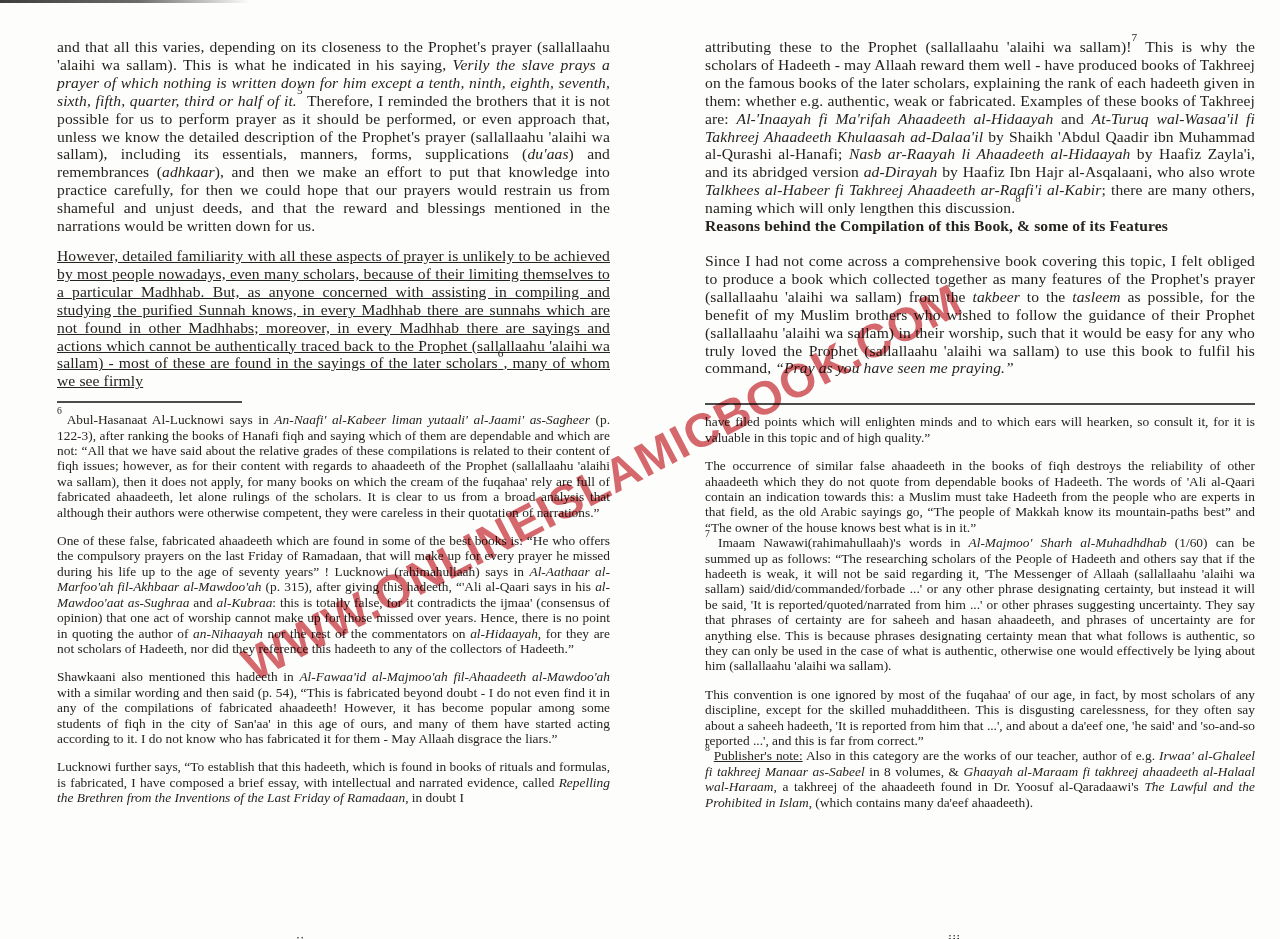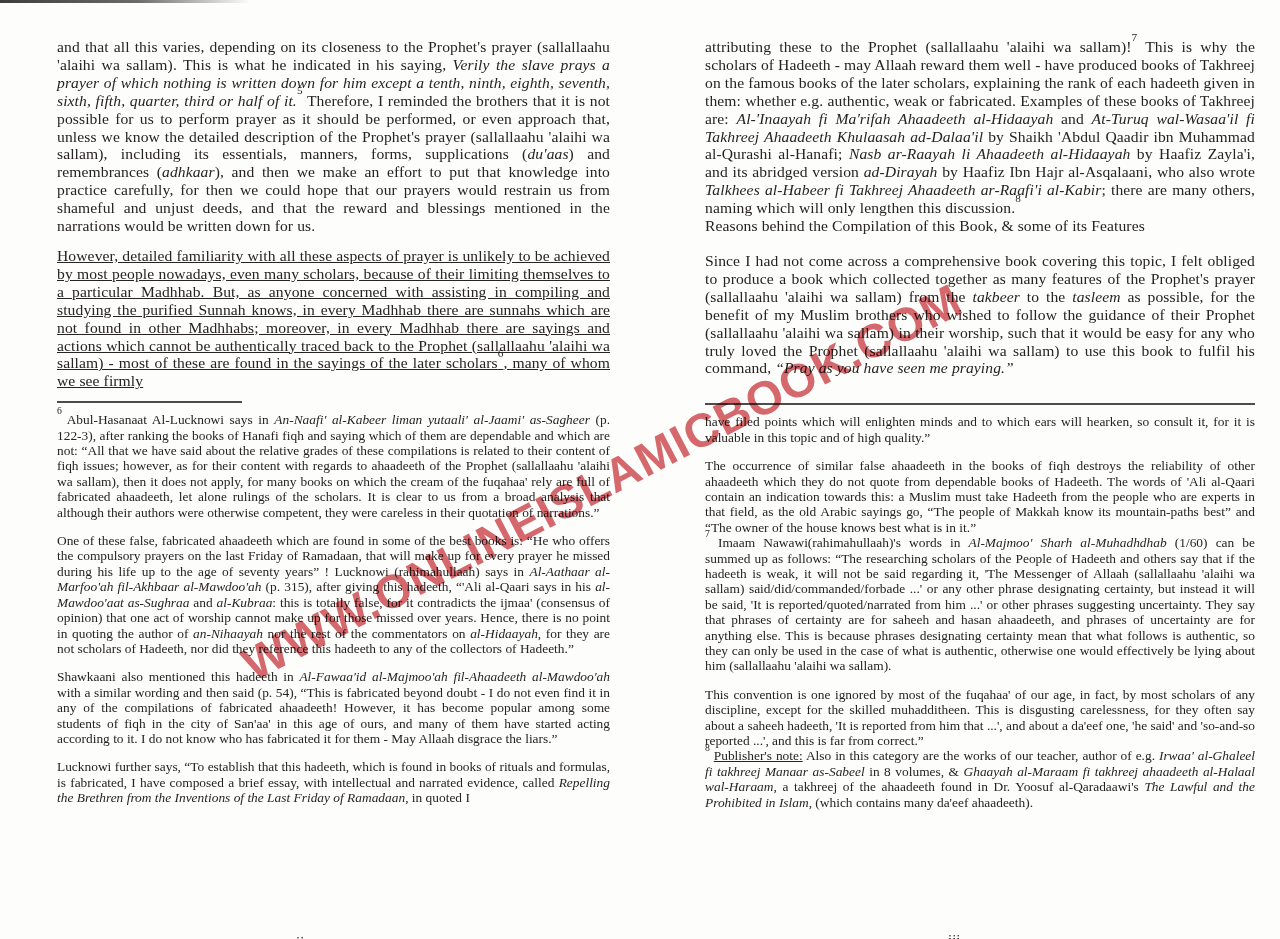--- a/index.html
+++ b/index.html
@@ -18,21 +18,21 @@
   .page-left  { left:57px;  width:553px; }
   .page-right { left:679px; width:550px;margin-left:26px; }
 
   .body-text p {
     margin:0; font-size:15.6px; line-height:17.9px; text-align:justify;
     letter-spacing:0.1px;
   }
   .para-gap { margin-top:12px !important;text-decoration:underline; }
 
   .heading {
-    font-weight:normal; text-align:center; font-size:16.6px; line-height:20px;
+    font-weight:bold; text-align:center; font-size:16.6px; line-height:20px;
     margin:29px 2px 0 2px; letter-spacing:0.1px;
   }
   .mid-gap { margin-top:17px !important;font-family:Liberation Serif, serif; }
 
   .fn-rule { border:none; border-top:2px solid #4e4c49; height:0; }
   .fn-rule-left  { width:185px; margin:11px 0 9px 0; }
   .fn-rule-right { width:100%;  margin:26px 0 9px 0; }
 
   .footnotes p {
     margin:0; font-size:13.4px; line-height:15.4px; text-align:justify;
@@ -63,21 +63,21 @@
   <div class="page page-left">
     <div class="body-text">
       <p><span>and that all this varies, depending on its closeness to the Prophet's prayer (sallallaahu 'alaihi wa sallam).  This is what he indicated in his saying, </span><span style="font-style: italic;">Verily the slave prays a prayer of which nothing is written down for him except a tenth, ninth, eighth, seventh, sixth, fifth, quarter, third or half of it.</span><sup>5</sup><span> Therefore, I reminded the brothers that it is not possible for us to perform prayer as it should be performed, or even approach that, unless we know the detailed description of the Prophet's prayer (sallallaahu 'alaihi wa sallam), including its essentials, manners, forms, supplications (</span><span style="font-style: italic;">du'aas</span><span>) and remembrances (</span><span style="font-style: italic;">adhkaar</span><span>), and then we make an effort to put that knowledge into practice carefully, for then we could hope that our prayers would restrain us from shameful and unjust deeds, and that the reward and blessings mentioned in the narrations would be written down for us.</span></p>
       <p class="para-gap"><span>However, detailed familiarity with all these aspects of prayer is unlikely to be achieved by most people nowadays, even many scholars, because of their limiting themselves to a particular Madhhab. But, as anyone concerned with assisting in compiling and studying the purified Sunnah knows, in every Madhhab there are sunnahs which are not found in other Madhhabs; moreover, in every Madhhab there are sayings and actions which cannot be authentically traced back to the Prophet (sallallaahu 'alaihi wa sallam) - most of these are found in the sayings of the later scholars</span><sup>6</sup><span>, many of whom we see firmly</span></p>
     </div>
     <hr class="fn-rule fn-rule-left">
     <div class="footnotes">
       <p><sup>6</sup><span> Abul-Hasanaat Al-Lucknowi  says in </span><span style="font-style: italic;">An-Naafi' al-Kabeer liman yutaali' al-Jaami' as-Sagheer</span><span> (p. 122-3), after ranking the books of Hanafi  fiqh and saying which of them are dependable and which are not:  “All that we have said about the relative grades of these compilations is related to their content of fiqh issues;  however, as for their content with regards to ahaadeeth of the Prophet (sallallaahu 'alaihi wa sallam), then it does not apply, for many books on which the cream of the fuqahaa' rely are full of fabricated ahaadeeth, let alone rulings of the scholars.  It is clear to us from a broad analysis that although their authors were otherwise competent, they were careless in their quotation of narrations.”</span></p>
       <p class="gap"><span>One of these false, fabricated ahaadeeth which are found in some of the best books is: “He who offers the compulsory prayers on the last Friday of Ramadaan, that will make up for every prayer he missed during his life up to the age of seventy years” !  Lucknowi (rahimahullaah) says in </span><span style="font-style: italic;">Al-Aathaar al-Marfoo'ah fil-Akhbaar al-Mawdoo'ah</span><span> (p. 315), after giving this hadeeth, “'Ali al-Qaari says in his </span><span style="font-style: italic;">al-Mawdoo'aat  as-Sughraa</span><span> and </span><span style="font-style: italic;">al-Kubraa</span><span>:  this is totally false, for it contradicts the ijmaa' (consensus of opinion) that one act of worship cannot make up for those missed over years.  Hence, there is no point in quoting the author of </span><span style="font-style: italic;">an-Nihaayah</span><span> nor the rest of the commentators on </span><span style="font-style: italic;">al-Hidaayah</span><span>, for they are not scholars of Hadeeth, nor did they reference this hadeeth to any of the collectors of Hadeeth.”</span></p>
       <p class="gap"><span>Shawkaani also mentioned this hadeeth in </span><span style="font-style: italic;">Al-Fawaa'id al-Majmoo'ah fil-Ahaadeeth al-Mawdoo'ah</span><span> with a similar wording and then said (p. 54), “This is fabricated beyond doubt - I do not even find it in any of the compilations of fabricated ahaadeeth!  However, it has become popular among some students of fiqh in the city of San'aa' in this age of ours, and many of them have started acting according to it. I do not know who has fabricated it for them - May Allaah disgrace the liars.”</span></p>
-      <p class="gap"><span>Lucknowi further says, “To establish that this hadeeth, which is found in books of rituals and formulas, is fabricated, I have composed a brief essay, with intellectual and narrated evidence, called </span><span style="font-style: italic;">Repelling the Brethren from the Inventions of the Last Friday of Ramadaan</span><span>, in quoted I</span></p>
+      <p class="gap"><span>Lucknowi further says, “To establish that this hadeeth, which is found in books of rituals and formulas, is fabricated, I have composed a brief essay, with intellectual and narrated evidence, called </span><span style="font-style: italic;">Repelling the Brethren from the Inventions of the Last Friday of Ramadaan</span><span>, in doubt I</span></p>
     </div>
   </div>
 
   <div class="page page-right">
     <div class="body-text">
       <p><span>attributing these to the Prophet (sallallaahu 'alaihi wa sallam)!</span><sup>7</sup><span>  This is why the scholars of Hadeeth - may Allaah reward them well - have produced books of Takhreej on the famous books of the later scholars, explaining the rank of each hadeeth given in them: whether e.g. authentic, weak or fabricated.  Examples of these books of Takhreej are: </span><span style="font-style: italic;">Al-'Inaayah fi Ma'rifah Ahaadeeth al-Hidaayah</span><span> and </span><span style="font-style: italic;">At-Turuq wal-Wasaa'il fi Takhreej Ahaadeeth Khulaasah ad-Dalaa'il</span><span> by Shaikh 'Abdul Qaadir ibn Muhammad al-Qurashi al-Hanafi; </span><span style="font-style: italic;">Nasb ar-Raayah li Ahaadeeth al-Hidaayah</span><span> by Haafiz Zayla'i, and its abridged version </span><span style="font-style: italic;">ad-Dirayah</span><span> by Haafiz Ibn Hajr al-Asqalaani, who also wrote </span><span style="font-style: italic;">Talkhees al-Habeer fi Takhreej Ahaadeeth ar-Raafi'i al-Kabir</span><span>; there are many others, naming which will only lengthen this discussion.</span><sup>8</sup></p>
       <p class="heading">Reasons behind the Compilation of this Book, &amp; some of its Features</p>
       <p class="mid-gap"><span>Since I had not come across a comprehensive book covering this topic, I felt obliged to produce a book which collected together as many features of the Prophet's prayer (sallallaahu 'alaihi wa sallam) from the </span><span style="font-style: italic;">takbeer</span><span> to the </span><span style="font-style: italic;">tasleem</span><span> as possible, for the benefit of my Muslim brothers who wished to follow the guidance of their Prophet (sallallaahu 'alaihi wa sallam) in their worship, such that it would be easy for any who truly loved the Prophet (sallallaahu 'alaihi wa sallam) to use this book to fulfil his command, </span><span style="font-style: italic;">“Pray as you have seen me praying.”</span></p>
     </div>
     <hr class="fn-rule fn-rule-right">

